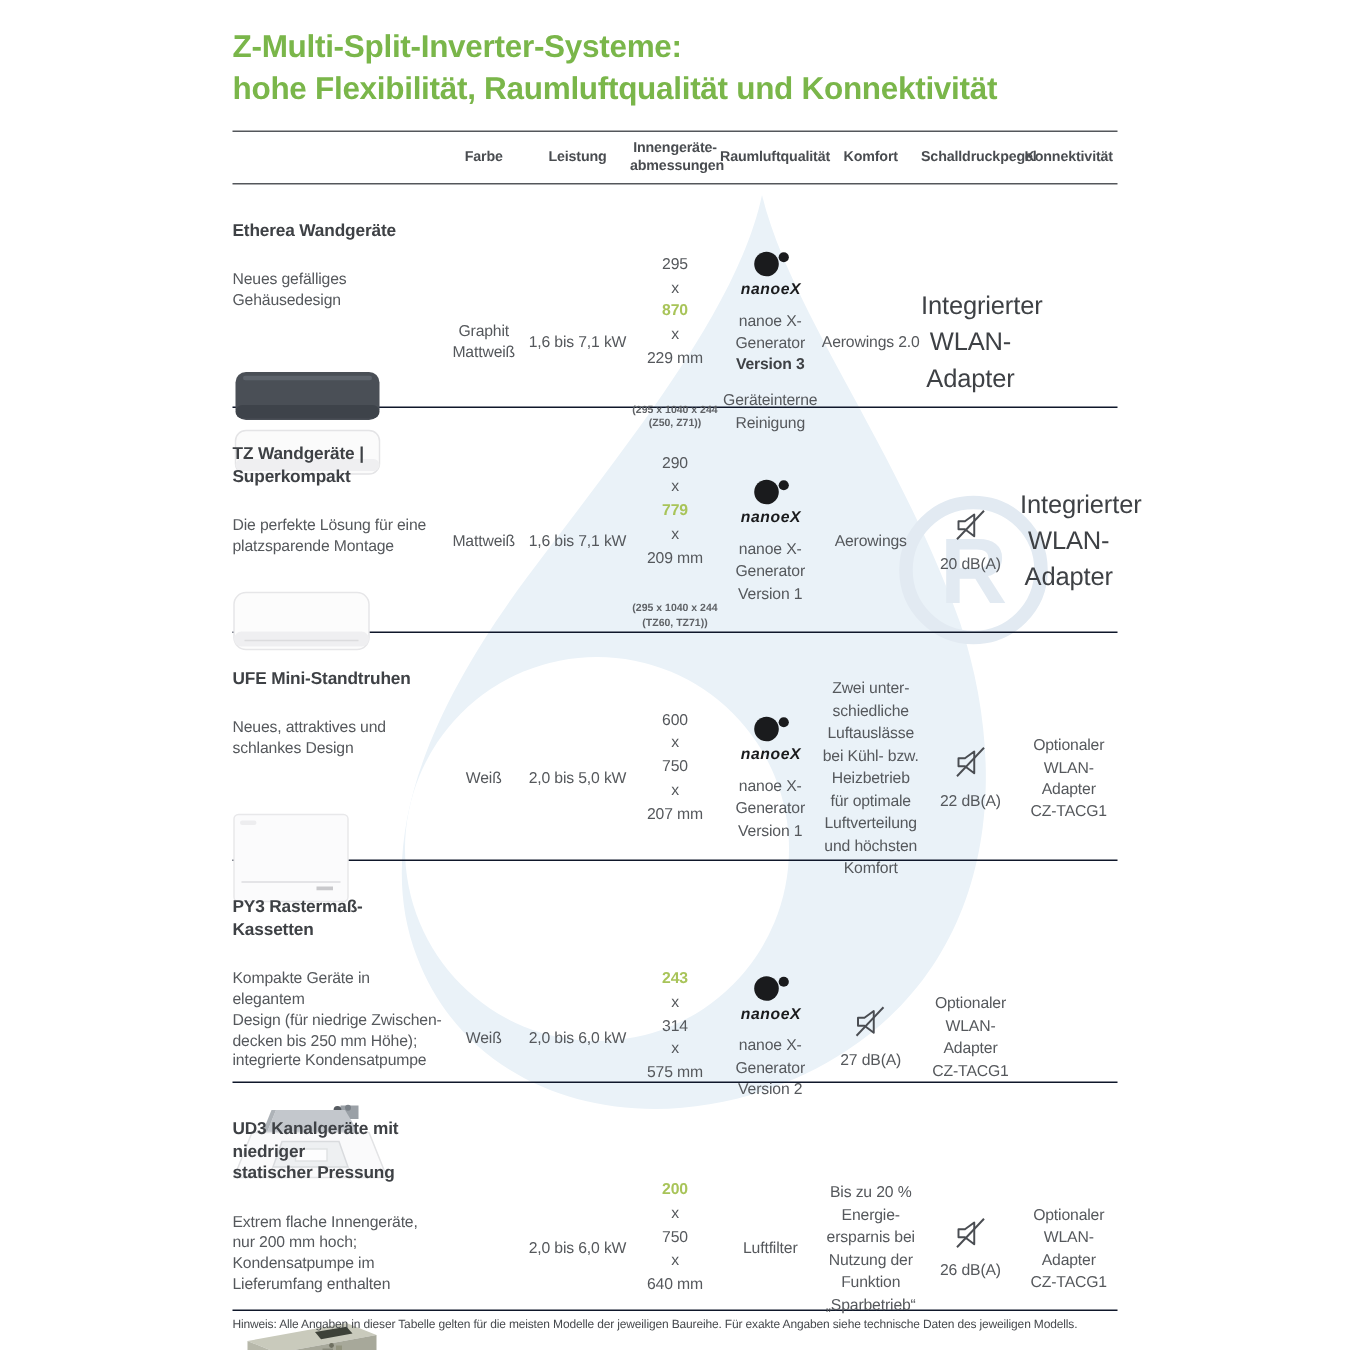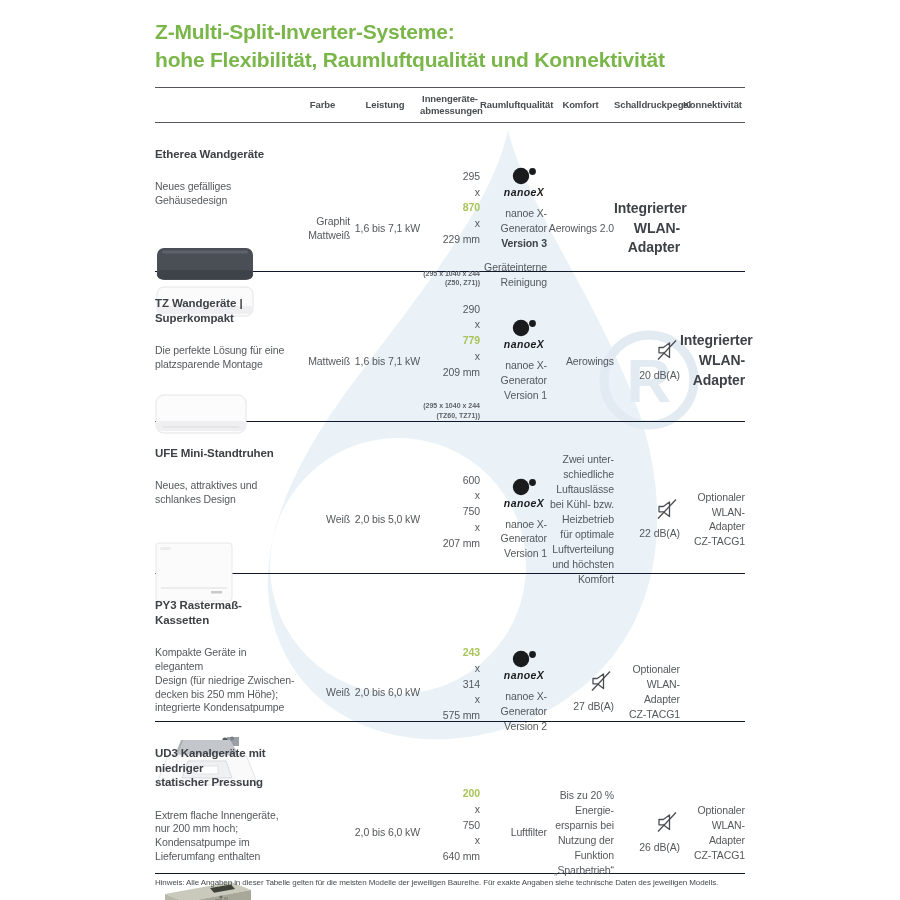--- a/index.html
+++ b/index.html
@@ -11,34 +11,34 @@
   .title{
     position:absolute;left:155px;top:18px;margin:0;z-index:2;
     font-size:21px;line-height:1.32;font-weight:bold;color:#7ab64a;
     white-space:pre-line;letter-spacing:-0.2px;
   }
   .table{position:absolute;left:155px;top:87px;width:590px;z-index:2}
   .grid{display:grid;grid-template-columns:140px 55px 70px 60px 67px 67px 66px 65px;}
   .thead{align-items:center;height:34px;border-top:1px solid #54575b;border-bottom:1px solid #54575b}
   .hcell{font-size:9.5px;font-weight:bold;color:#494c50;text-align:center;white-space:pre-line;line-height:1.25;letter-spacing:-0.1px}
   .trow{align-items:center;border-bottom:1px solid #0f172a}
-  .cell{text-align:right;font-size:10.5px;line-height:1.42;white-space:pre-line;letter-spacing:-0.1px}
+  .cell{text-align:center;font-size:10.5px;line-height:1.42;white-space:pre-line;letter-spacing:-0.1px}
   .c-desc{text-align:left;align-self:start;padding-top:9px}
   .row-title{font-size:11.5px;font-weight:bold;color:#3e4145;line-height:1.27;margin-bottom:4px;white-space:pre-line}
   .row-desc{font-size:10.5px;color:#55585c;line-height:1.32;white-space:pre-line}
   .prod-img{line-height:0}
   .m-wall-pair{margin-top:24px}.m-wall-white{margin-top:7px}.m-console{margin-top:20px}.m-cassette{margin-top:5px}.m-duct{margin-top:0}
   .dims div{line-height:1.5}
   .green{color:#a8c459;font-weight:bold}
   .dims-note{font-size:7px;font-weight:bold;color:#5f6266;line-height:1.4;margin-top:6px;letter-spacing:0}
   .air .gen{margin-top:2px}
   .air .version.vbold{font-weight:bold;color:#3e4145}
   .air .extra{margin-top:9px}
   .sound .sound-label{margin-top:2px}
-  .konn-text.bold{font-weight:bold;color:#3e4145;font-size:14px}
+  .konn-text.bold{font-weight:normal;color:#3e4145;font-size:17px}
   .footnote{position:absolute;left:155px;top:878px;z-index:2;font-size:8px;color:#46494d;white-space:nowrap;letter-spacing:-0.1px}
 </style>
 </head>
 <body>
 
 <svg class="bg" width="900" height="900" viewBox="0 0 900 900">
   <path d="M508,130 C527,208 598,298 640,415 C674,518 662,636 565,700 C462,768 320,748 278,638 C248,560 288,470 352,384 C418,296 492,206 508,130 Z" fill="#eaf2f8"></path>
   <circle cx="398" cy="566" r="128" fill="#ffffff"></circle>
   <circle cx="649" cy="380" r="45" fill="none" stroke="#e2eaf2" stroke-width="9"></circle>
   <text x="649" y="402" text-anchor="middle" font-size="62" font-weight="bold" fill="#e2eaf2" font-family="Liberation Sans, sans-serif">R</text>

